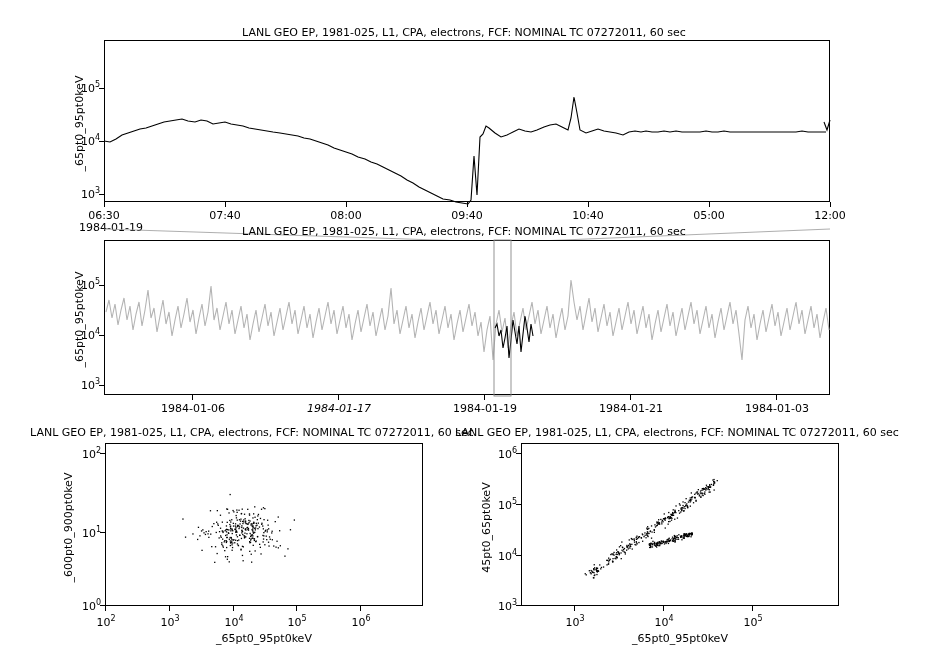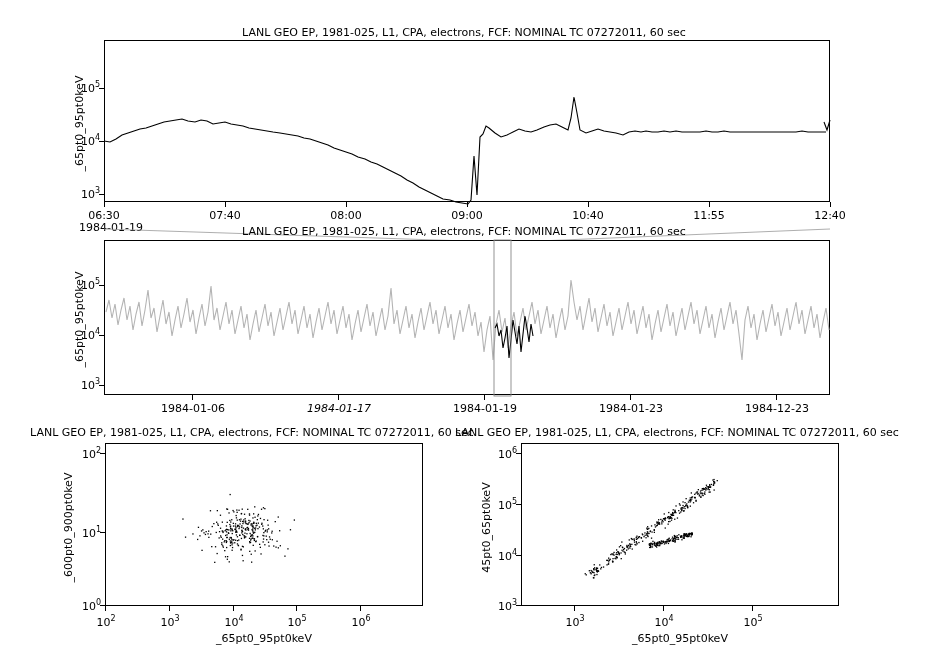--- a/index.html
+++ b/index.html
@@ -41,24 +41,24 @@
   <div class="tickmark" style="left:225px;top:202px;width:1px;height:5px;"></div>
   <div class="tickmark" style="left:346px;top:202px;width:1px;height:5px;"></div>
   <div class="tickmark" style="left:467px;top:202px;width:1px;height:5px;"></div>
   <div class="tickmark" style="left:588px;top:202px;width:1px;height:5px;"></div>
   <div class="tickmark" style="left:709px;top:202px;width:1px;height:5px;"></div>
   <div class="tickmark" style="left:830px;top:202px;width:1px;height:5px;"></div>
 
   <div class="xtick" style="left:79px;top:209px;width:50px;">06:30</div>
   <div class="xtick" style="left:200px;top:209px;width:50px;">07:40</div>
   <div class="xtick" style="left:321px;top:209px;width:50px;">08:00</div>
-  <div class="xtick" style="left:442px;top:209px;width:50px;">09:00</div>
+  <div class="xtick" style="left:442px;top:209px;width:50px;">09:40</div>
   <div class="xtick" style="left:563px;top:209px;width:50px;">10:40</div>
-  <div class="xtick" style="left:684px;top:209px;width:50px;">11:55</div>
-  <div class="xtick" style="left:805px;top:209px;width:50px;">12:40</div>
+  <div class="xtick" style="left:684px;top:209px;width:50px;">05:00</div>
+  <div class="xtick" style="left:805px;top:209px;width:50px;">12:00</div>
 
   <div class="xlabel" style="left:79px;top:221px;width:80px;text-align:left;">1984-01-19</div>
 
   <svg style="left:104px;top:40px;" width="727" height="163" viewBox="0 0 727 163">
     <polyline fill="none" stroke="#000000" stroke-width="1.1" points="0,101 6,102 12,99 18,95 24,93 30,91 36,89 42,88 48,86 54,84 60,82 66,81 72,80 78,79 84,81 91,82 97,80 103,81 109,84 115,83 121,82 127,84 133,85 139,86 145,88 151,89 157,90 163,91 169,92 176,93 182,94 188,95 194,96 200,98 206,99 212,101 218,103 224,105 230,108 236,110 242,112 248,114 254,117 261,119 267,122 273,124 279,127 285,130 291,133 297,136 303,140 309,143 315,147 321,150 327,153 333,156 339,159 346,160 352,162 358,163 364,164 367,160 370,116 373,155 376,97 379,94 382,86 385,88 391,93 397,97 403,95 409,92 415,89 421,91 427,92 433,90 440,87 446,85 452,84 458,87 464,90 467,78 470,57 473,73 476,90 482,93 488,91 494,89 500,91 506,92 512,93 519,95 525,92 531,91 537,92 542,91 548,92 554,92 560,91 566,92 572,91 578,92 584,92 590,92 596,92 602,91 608,92 614,92 620,91 626,92 632,92 638,92 644,92 650,92 656,92 662,92 668,92 674,92 680,92 686,92 692,92 698,91 704,92 710,92 716,92 722,92"></polyline>
     <polyline fill="none" stroke="#000000" stroke-width="1.1" points="720,82 723,90 726,80"></polyline>
   </svg>
 </div>
 
 <svg class="conn" style="left:0px;top:207px;" width="926" height="40">
@@ -82,22 +82,22 @@
 
   <div class="tickmark" style="left:192px;top:395px;width:1px;height:5px;"></div>
   <div class="tickmark" style="left:338px;top:395px;width:1px;height:5px;"></div>
   <div class="tickmark" style="left:484px;top:395px;width:1px;height:5px;"></div>
   <div class="tickmark" style="left:630px;top:395px;width:1px;height:5px;"></div>
   <div class="tickmark" style="left:776px;top:395px;width:1px;height:5px;"></div>
 
   <div class="xtick" style="left:147px;top:402px;width:92px;">1984-01-06</div>
   <div class="xtick" style="left:293px;top:402px;width:92px;font-style:italic;">1984-01-17</div>
   <div class="xtick" style="left:439px;top:402px;width:92px;">1984-01-19</div>
-  <div class="xtick" style="left:585px;top:402px;width:92px;">1984-01-23</div>
-  <div class="xtick" style="left:731px;top:402px;width:92px;">1984-12-23</div>
+  <div class="xtick" style="left:585px;top:402px;width:92px;">1984-01-21</div>
+  <div class="xtick" style="left:731px;top:402px;width:92px;">1984-01-03</div>
 
   <svg style="left:104px;top:240px;" width="727" height="156" viewBox="0 0 727 156">
     <polyline fill="none" stroke="#b4b4b4" stroke-width="1.1" points="2,72 5,60 8,78 11,64 14,85 17,70 20,58 23,80 26,66 29,90 32,74 35,62 38,86 41,70 44,50 47,78 50,68 53,92 56,76 59,60 62,84 65,72 68,96 71,80 74,66 77,88 80,74 83,58 86,82 89,70 92,94 95,78 98,64 101,86 104,72 107,46 110,80 113,68 116,90 119,76 122,62 125,84 128,70 131,94 134,80 137,66 140,88 143,74 146,100 149,84 152,70 155,92 158,78 161,64 164,86 167,72 170,96 173,82 176,68 179,90 182,76 185,62 188,84 191,70 194,94 197,80 200,66 203,88 206,74 209,98 212,82 215,68 218,90 221,76 224,62 227,84 230,70 233,94 236,80 239,66 242,88 245,74 248,100 251,84 254,70 257,92 260,78 263,64 266,86 269,72 272,96 275,82 278,68 281,90 284,76 287,48 290,84 293,70 296,94 299,80 302,66 305,88 308,74 311,98 314,82 317,68 320,90 323,76 326,62 329,84 332,70 335,94 338,80 341,66 344,88 347,74 350,100 353,84 356,70 359,92 362,78 365,64 368,86 371,72 374,96 377,82 380,112 383,90 386,76 389,120 392,84 395,70 398,92 401,78 404,108 407,86 410,72 413,96 416,82 419,68 422,90 425,76 428,62 431,84 434,70 437,94 440,80 443,66 446,88 449,74 452,98 455,82 458,68 461,90 464,76 467,40 470,62 473,80 476,66 479,90 482,74 485,58 488,82 491,68 494,92 497,78 500,64 503,86 506,72 509,96 512,82 515,68 518,90 521,76 524,62 527,84 530,70 533,94 536,80 539,66 542,88 545,74 548,100 551,84 554,70 557,92 560,78 563,64 566,86 569,72 572,96 575,82 578,68 581,90 584,76 587,62 590,84 593,70 596,94 599,80 602,66 605,88 608,74 611,98 614,82 617,68 620,90 623,76 626,62 629,84 632,70 635,94 638,120 641,80 644,66 647,88 650,74 653,100 656,84 659,70 662,92 665,78 668,64 671,86 674,72 677,96 680,82 683,68 686,90 689,76 692,62 695,84 698,70 701,94 704,80 707,66 710,88 713,74 716,98 719,82 722,68 725,90"></polyline>
   </svg>
 
   <svg style="left:104px;top:240px;" width="727" height="156" viewBox="0 0 727 156">
     <polyline fill="none" stroke="#000000" stroke-width="1.1" points="391,88 393,84 395,96 397,90 399,108 401,98 403,86 405,118 407,100 409,80 411,92 413,104 415,86 417,112 419,94 421,76 423,88 425,102 427,84 429,96"></polyline>
   </svg>
 
   <svg style="left:104px;top:240px;" width="727" height="156" viewBox="0 0 727 156">

